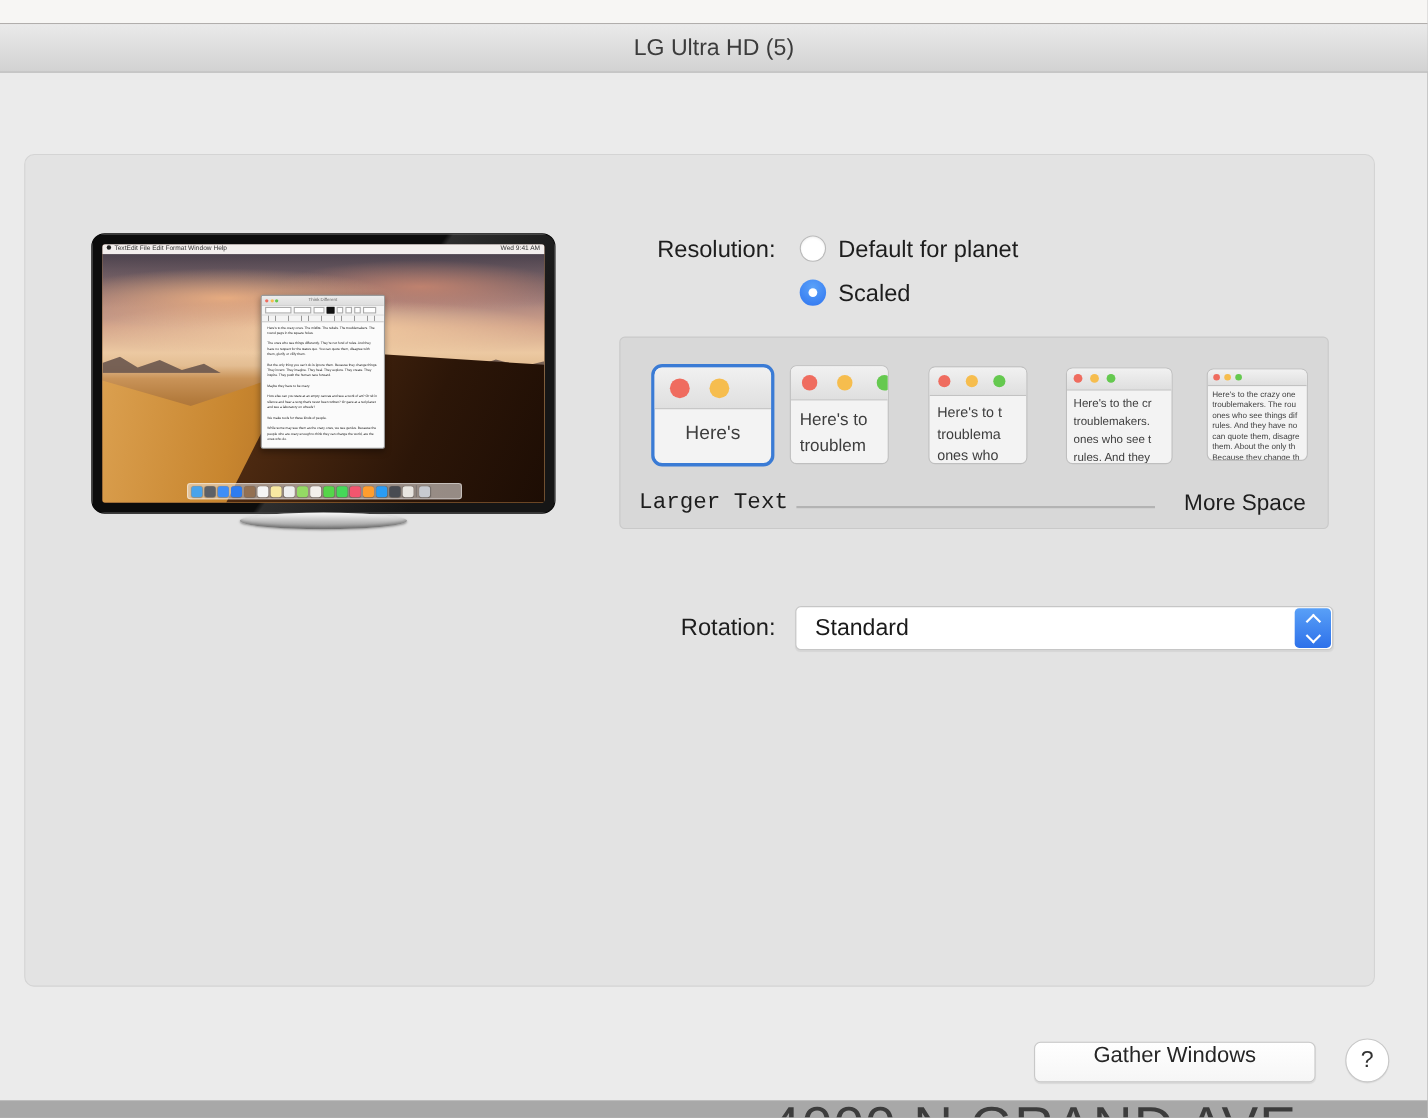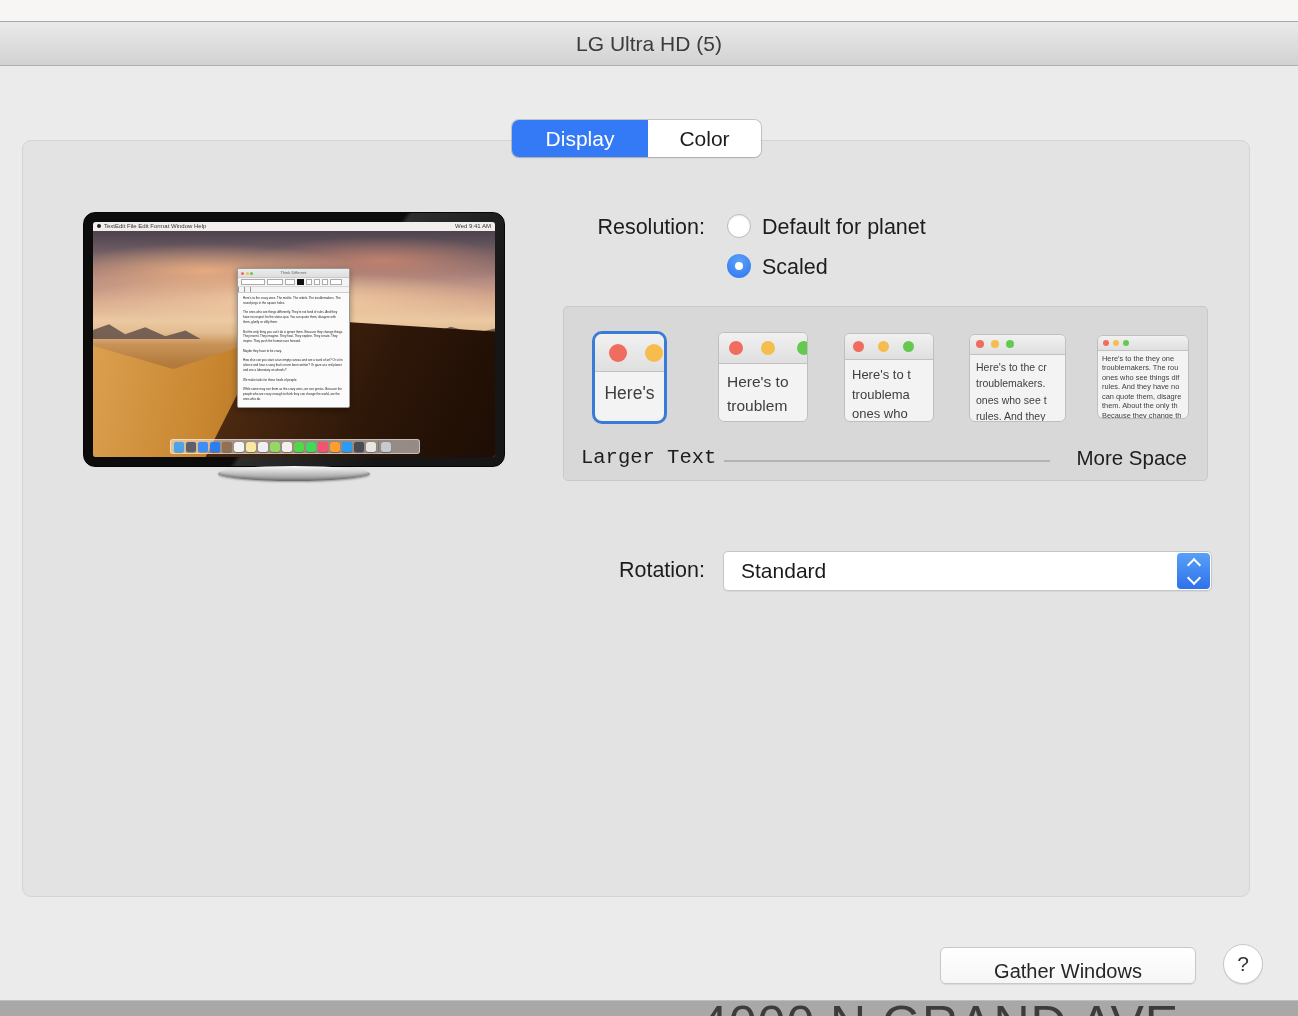--- a/index.html
+++ b/index.html
@@ -98,21 +98,21 @@
   .select .val{font-size:21px;margin-left:17px;color:#1a1a1a;}
   .stepper{position:absolute;right:1px;top:1px;width:33px;height:36px;border-radius:4px;
     background:linear-gradient(180deg,#59a0f7,#2e71ea);display:flex;flex-direction:column;
     align-items:center;justify-content:center;gap:3px;}
   .chev{width:8px;height:8px;border-left:2.4px solid #fff;border-top:2.4px solid #fff;display:block;}
   .chev.up{transform:rotate(45deg);margin-top:3px;}
   .chev.down{transform:rotate(225deg);margin-bottom:3px;}
 
   
   .btn{left:940px;top:947px;width:256px;height:37px;background:linear-gradient(#ffffff,#f6f6f6);
-    border:1px solid #c8c8c8;border-radius:6px;box-sizing:border-box;display:flex;align-items:flex-end;
+    border:1px solid #c8c8c8;border-radius:6px;box-sizing:border-box;display:flex;align-items:flex-start;
     justify-content:center;font-size:20px;color:#262626;box-shadow:0 1px 1px rgba(0,0,0,.08);}
   .help{left:1223px;top:944px;width:40px;height:40px;border-radius:50%;background:#fff;
     border:1px solid #c8c8c8;box-sizing:border-box;display:flex;align-items:center;justify-content:center;
     font-size:21px;color:#333;box-shadow:0 1px 1px rgba(0,0,0,.08);}
 
   
   .bottom-strip{left:0;top:1000px;width:1298px;height:16px;background:#a8a8a8;
     border-top:1px solid #bdbdbd;overflow:hidden;}
   .big-address{position:absolute;left:700px;top:-2px;font-size:50px;line-height:50px;
     letter-spacing:1px;color:#3c3c3c;white-space:nowrap;}
@@ -123,24 +123,20 @@
 <div class="stage">
 
   <div class="abs desktop-top"></div>
 
   <div class="abs titlebar">
     <span>LG Ultra HD (5)</span>
   </div>
 
   <div class="abs panel"></div>
 
-  <div class="abs tabs">
-    <div class="tab sel">Display</div>
-    <div class="tab unsel">Color</div>
-  </div>
 
   <div class="abs bezel"></div>
   <div class="abs screen">
     <div class="abs wp-sky"></div>
     <div class="abs wp-clouds"></div>
     <div class="abs wp-mtn"></div>
     <div class="abs wp-dune-light"></div>
     <div class="abs wp-dune-dark"></div>
 
     <div class="mini-menubar abs">
@@ -210,21 +206,21 @@
   <div class="abs lbl res-label">Resolution:</div>
   <div class="abs radio off" style="left:727px;top:214px;"></div>
   <div class="abs lbl" style="left:762px;top:215px;">Default for planet</div>
   <div class="abs radio on" style="left:727px;top:254px;">
       <i></i>
     </div>
   <div class="abs lbl" style="left:762px;top:255px;">Scaled</div>
 
   <div class="abs scale-panel">
 
-    <div class="thumb sel" style="left:28px;top:24px;width:75px;height:93px;">
+    <div class="thumb sel" style="left:28px;top:24px;width:112px;height:93px;">
       <div class="tbar" style="height:37px;">
         <span class="dot" style="left:14px;top:10px;width:18px;height:18px;background:#ef6c5f"></span>
         <span class="dot" style="left:50px;top:10px;width:18px;height:18px;background:#f6bd4e"></span>
       </div>
       <div class="tbody" style="font-size:17.5px;padding-top:11px;text-align:center;">
         <div>Here's</div>
       </div>
     </div>
 
     <div class="thumb" style="left:154px;top:25px;width:90px;height:90px;">
@@ -266,21 +262,21 @@
       </div>
     </div>
 
     <div class="thumb" style="left:533px;top:28px;width:92px;height:84px;">
       <div class="tbar" style="height:14px;">
         <span class="dot" style="left:5px;top:4px;width:6px;height:6px;background:#ef6c5f"></span>
         <span class="dot" style="left:15px;top:4px;width:6px;height:6px;background:#f6bd4e"></span>
         <span class="dot" style="left:25px;top:4px;width:6px;height:6px;background:#65c94f"></span>
       </div>
       <div class="tbody" style="font-size:7.4px;line-height:1.28;padding:3px 0 0 4px;">
-        <div>Here's to the they one</div>
+        <div>Here's to the crazy one</div>
         <div>troublemakers. The rou</div>
         <div>ones who see things dif</div>
         <div>rules. And they have no</div>
         <div>can quote them, disagre</div>
         <div>them. About the only th</div>
         <div>Because they change th</div>
       </div>
     </div>
 
     <div class="abs scale-cap" style="left:17px;top:139px;font-family:Liberation Mono, monospace;">Larger Text</div>

